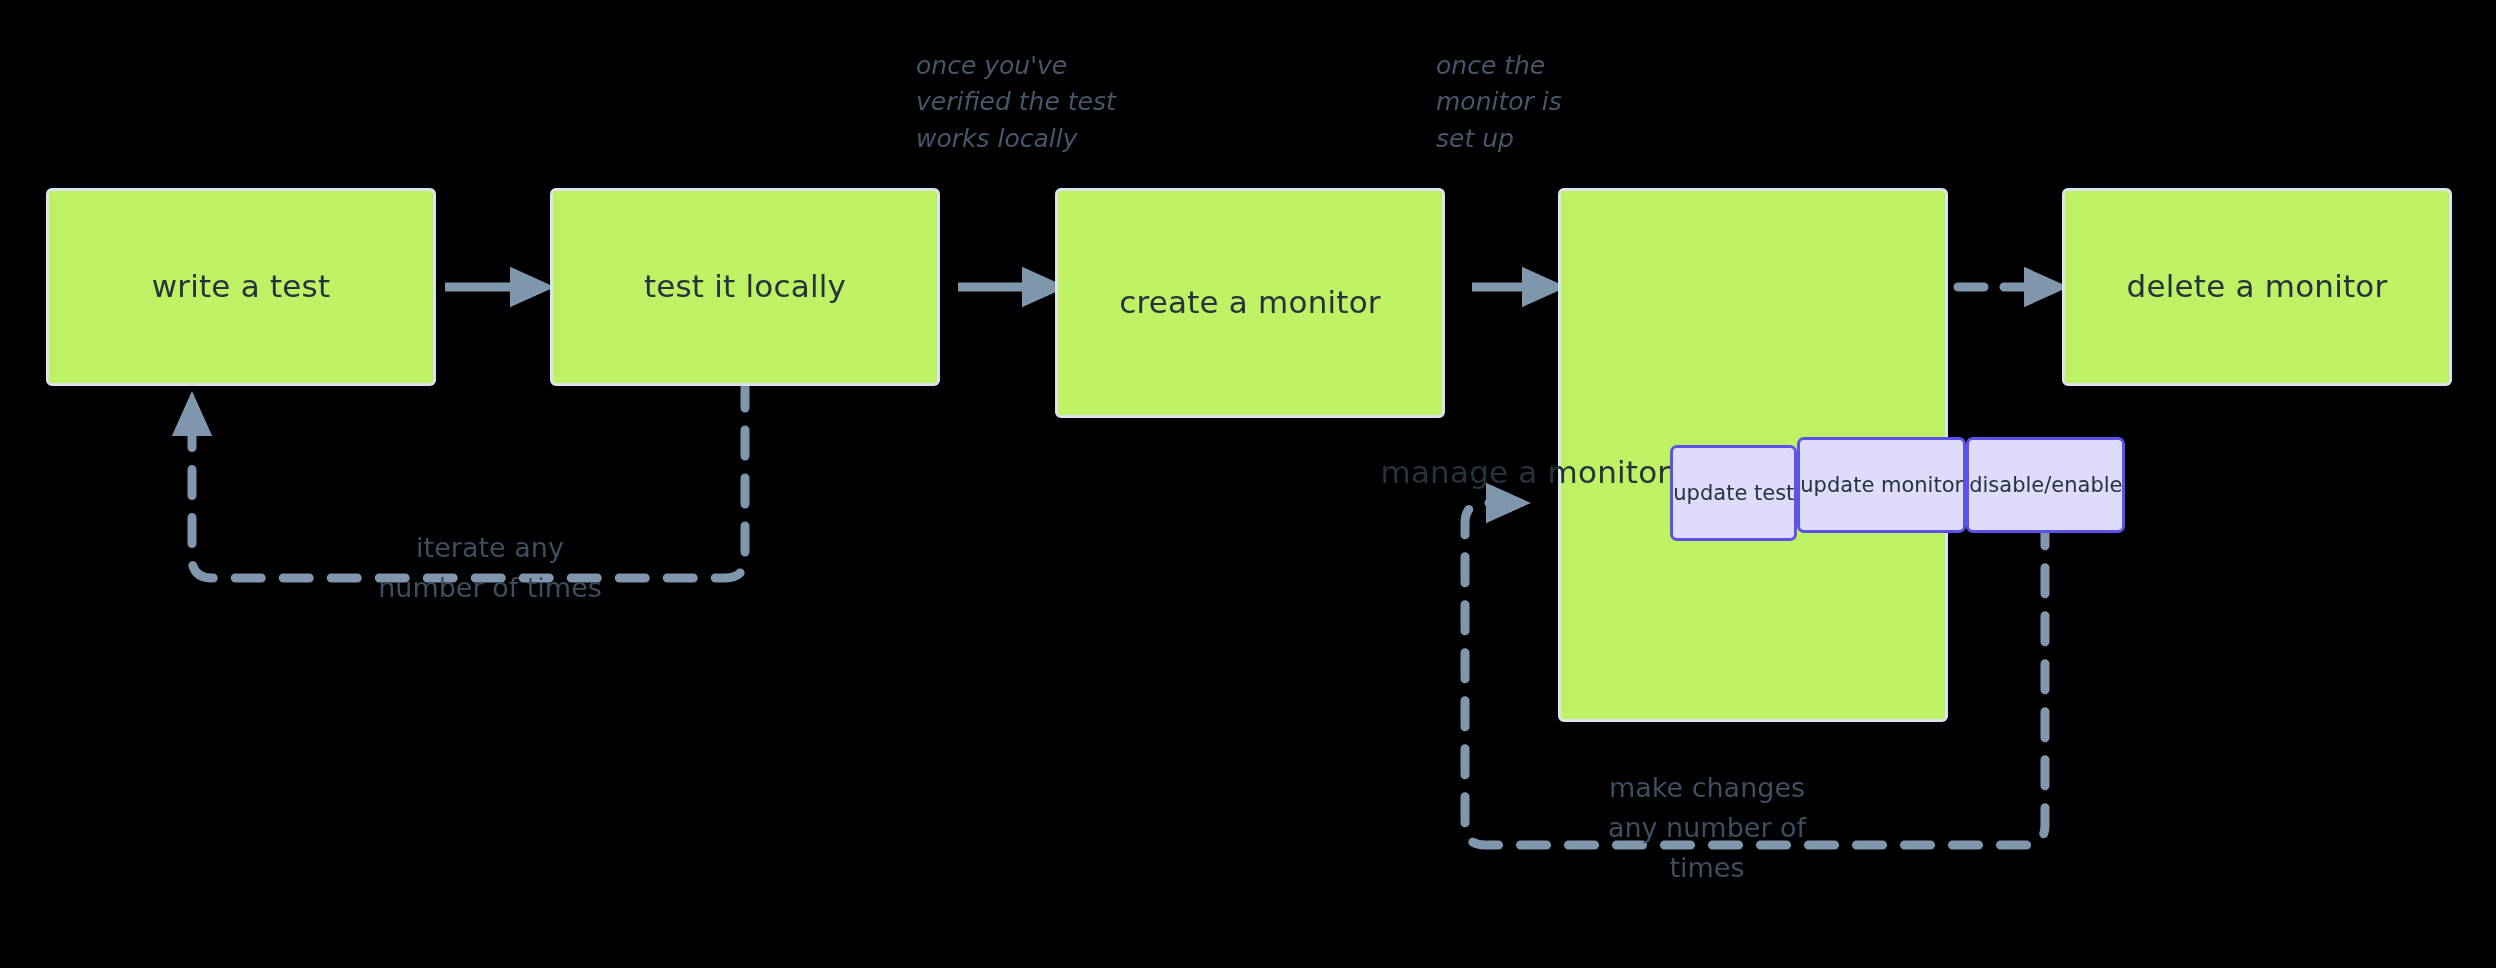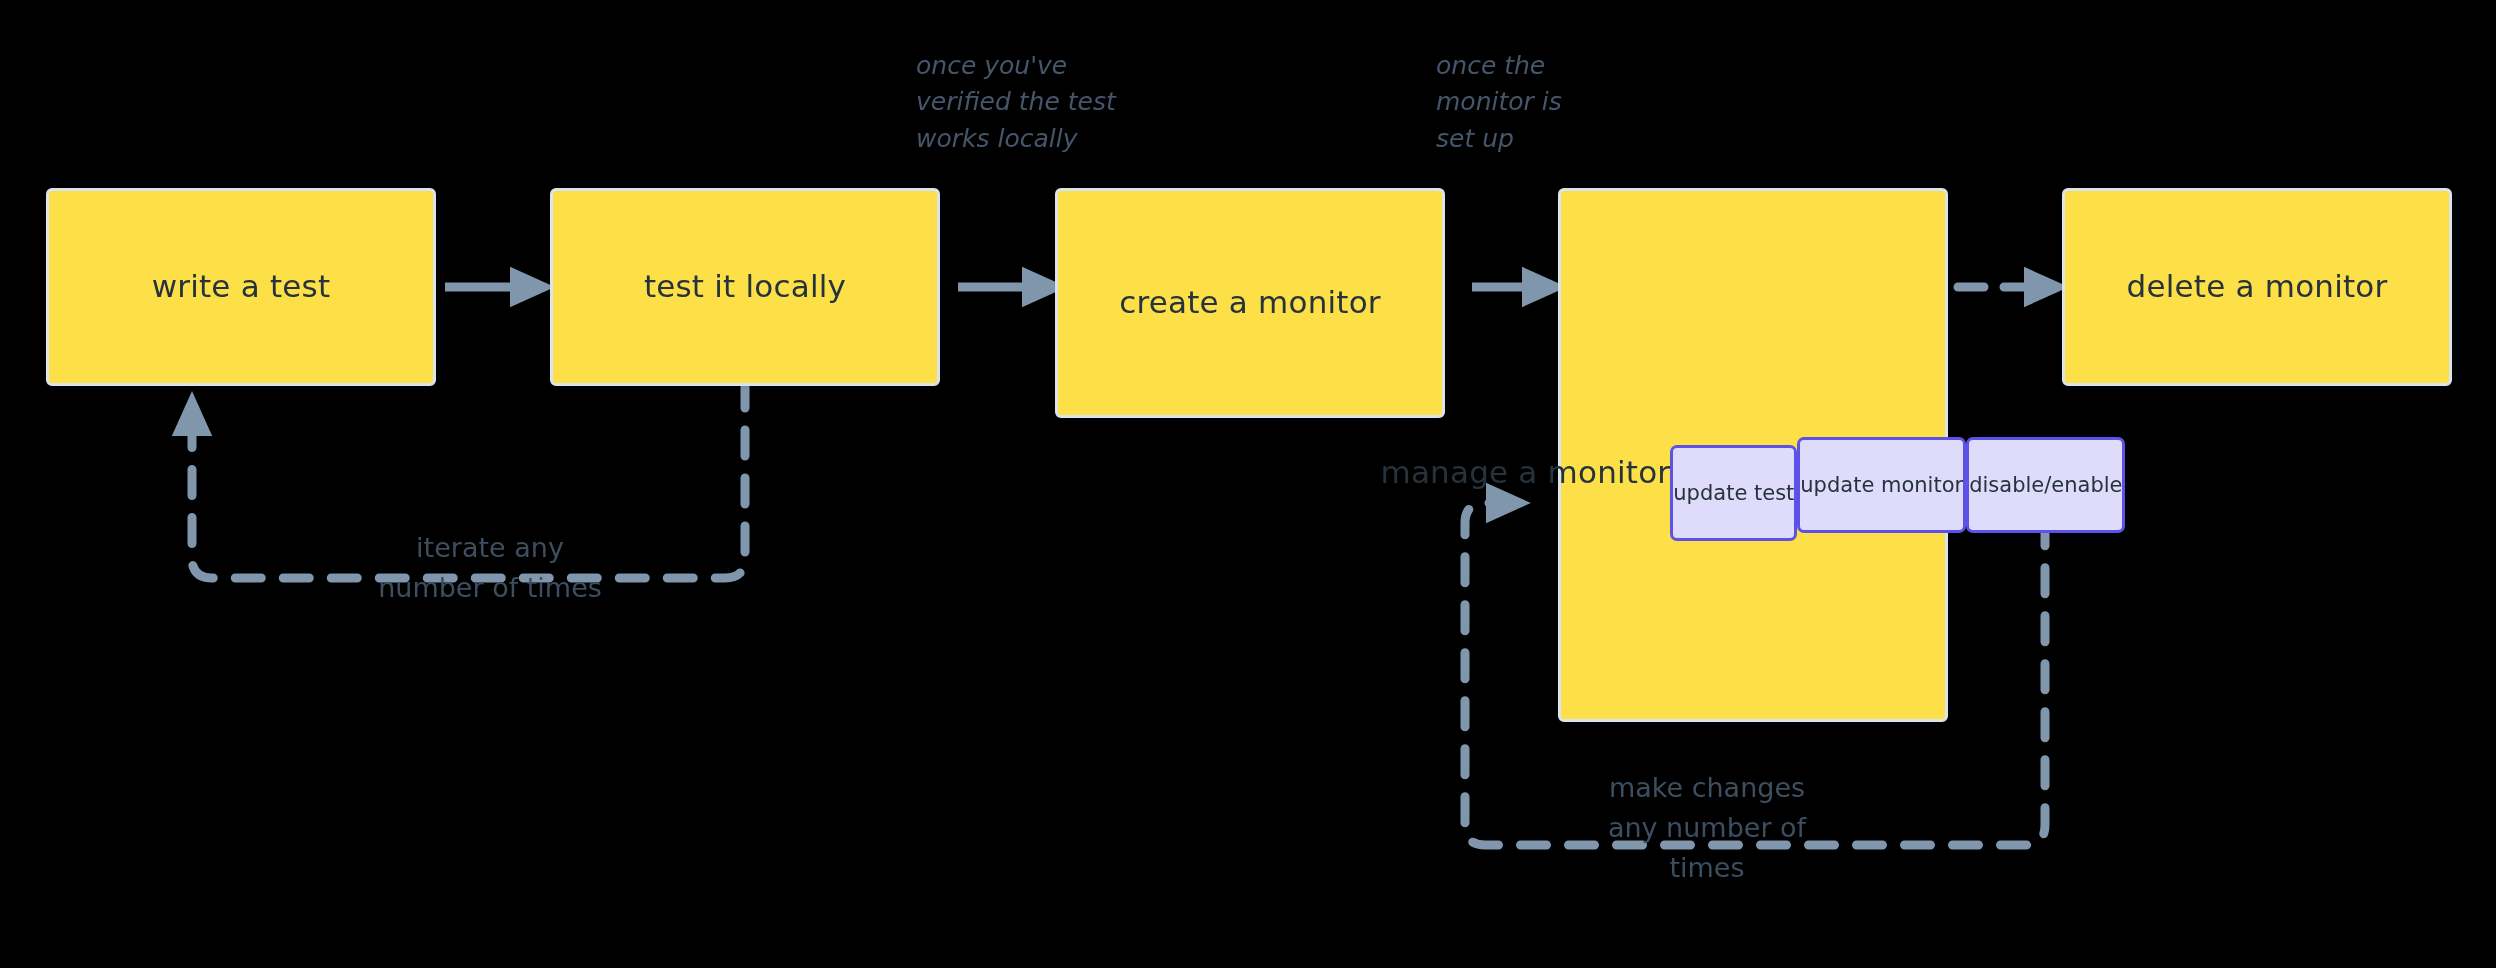--- a/index.html
+++ b/index.html
@@ -18,21 +18,21 @@
   #edges {
     position: absolute;
     left: 0;
     top: 0;
     width: 2496px;
     height: 968px;
     pointer-events: none;
   }
   .node {
     position: absolute;
-    background: #fde047;
+    background: #bef264;
     border: 3px solid #dbe3ec;
     border-radius: 6px;
     box-sizing: border-box;
     box-shadow: 0 2px 3px rgba(20,30,45,0.10);
     display: flex;
     justify-content: center;
   }
   .node-label {
     color: #26323c;
     font-size: 31px;

